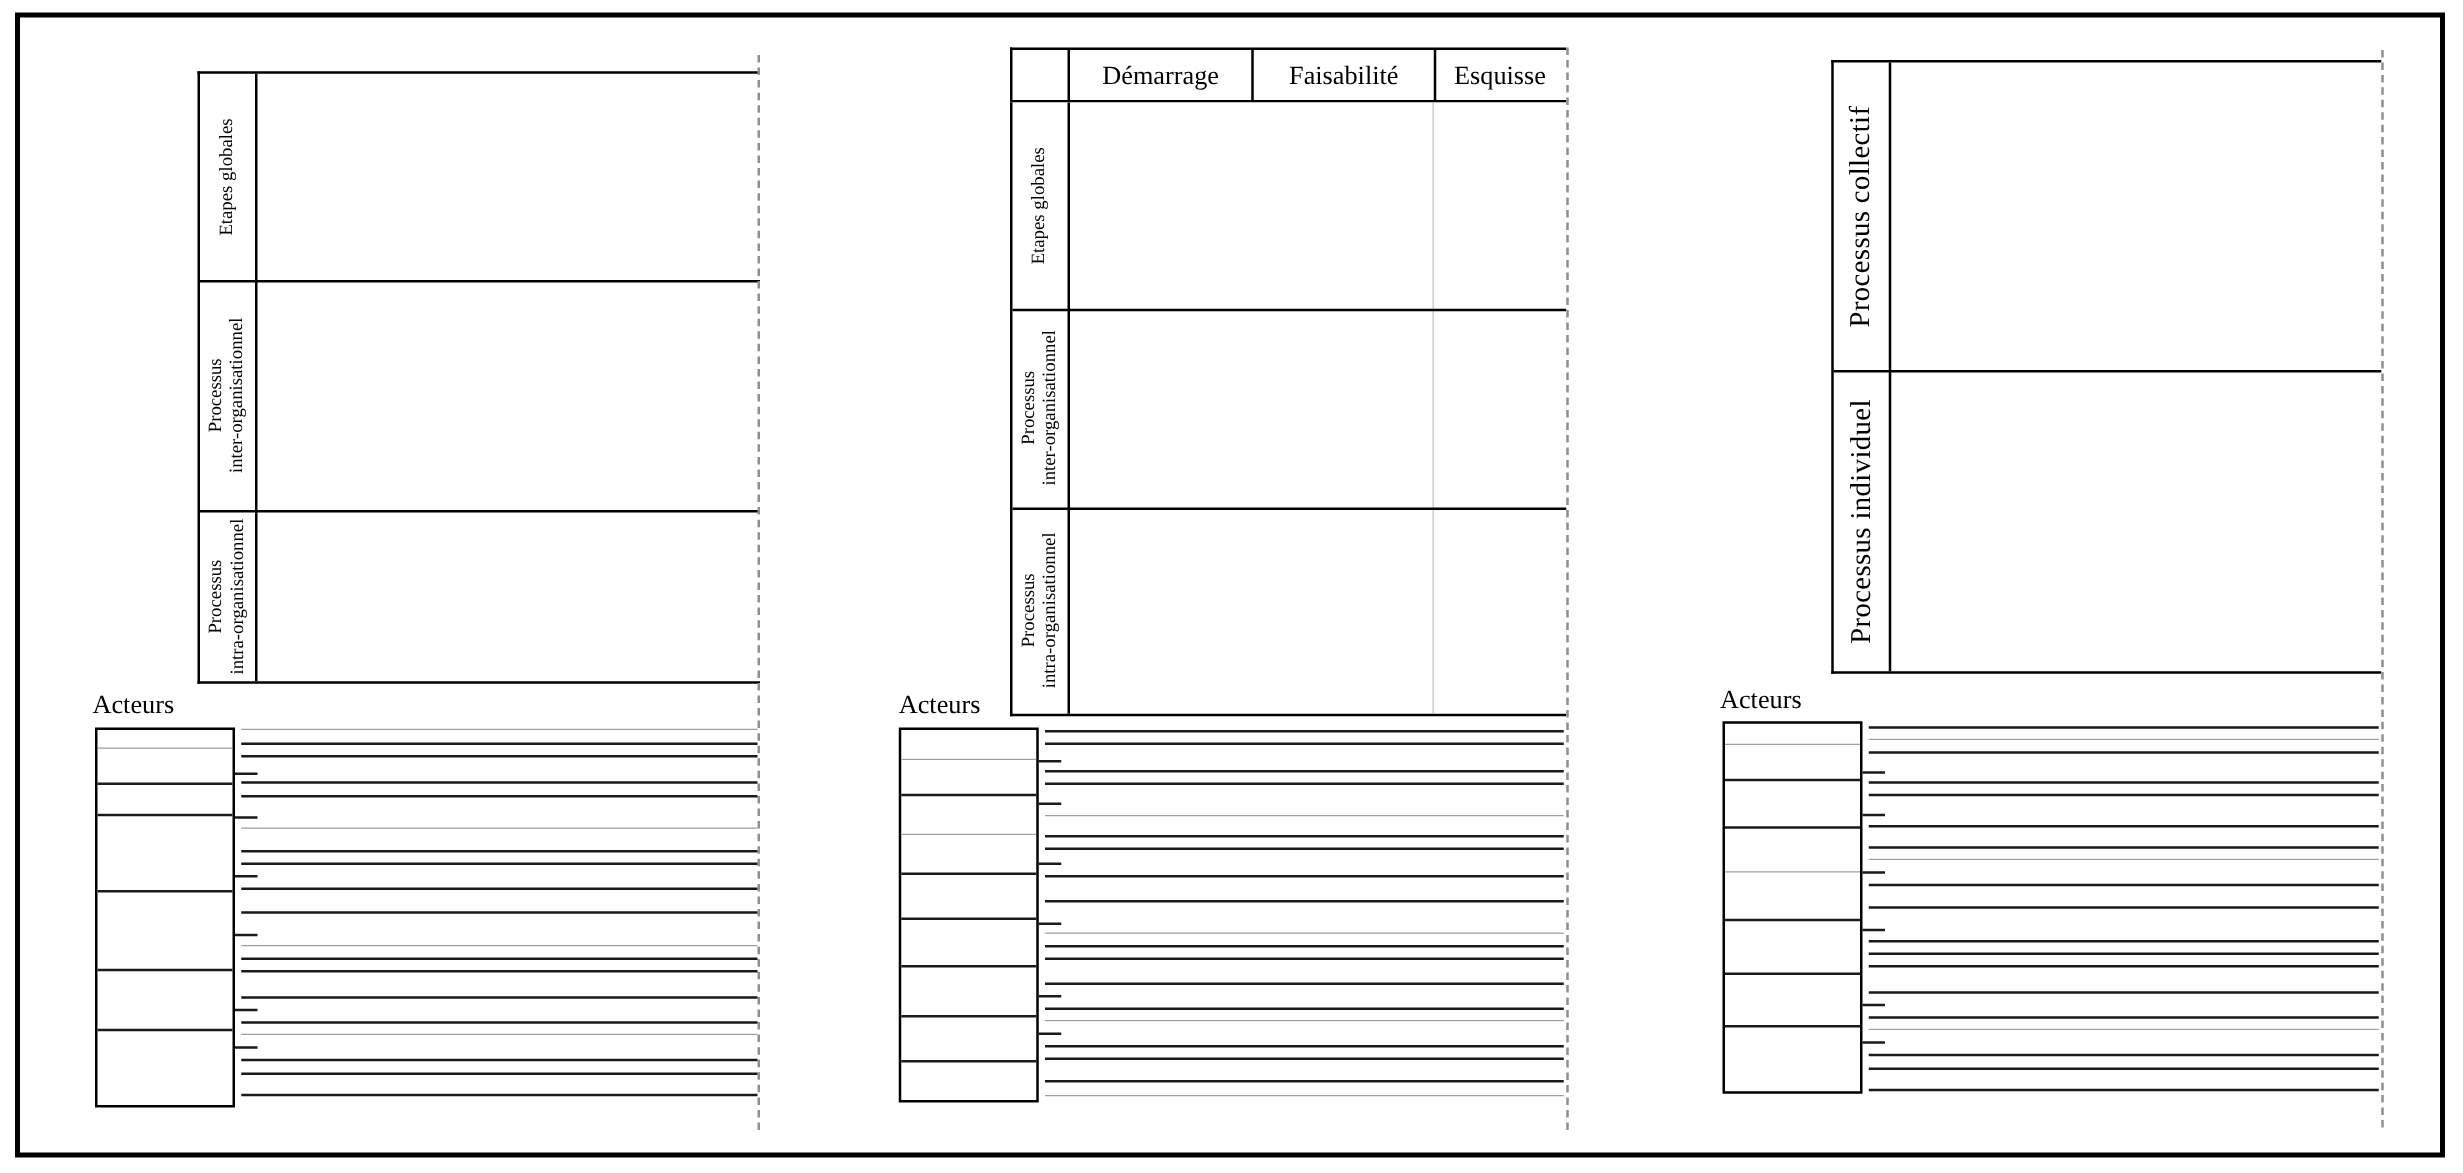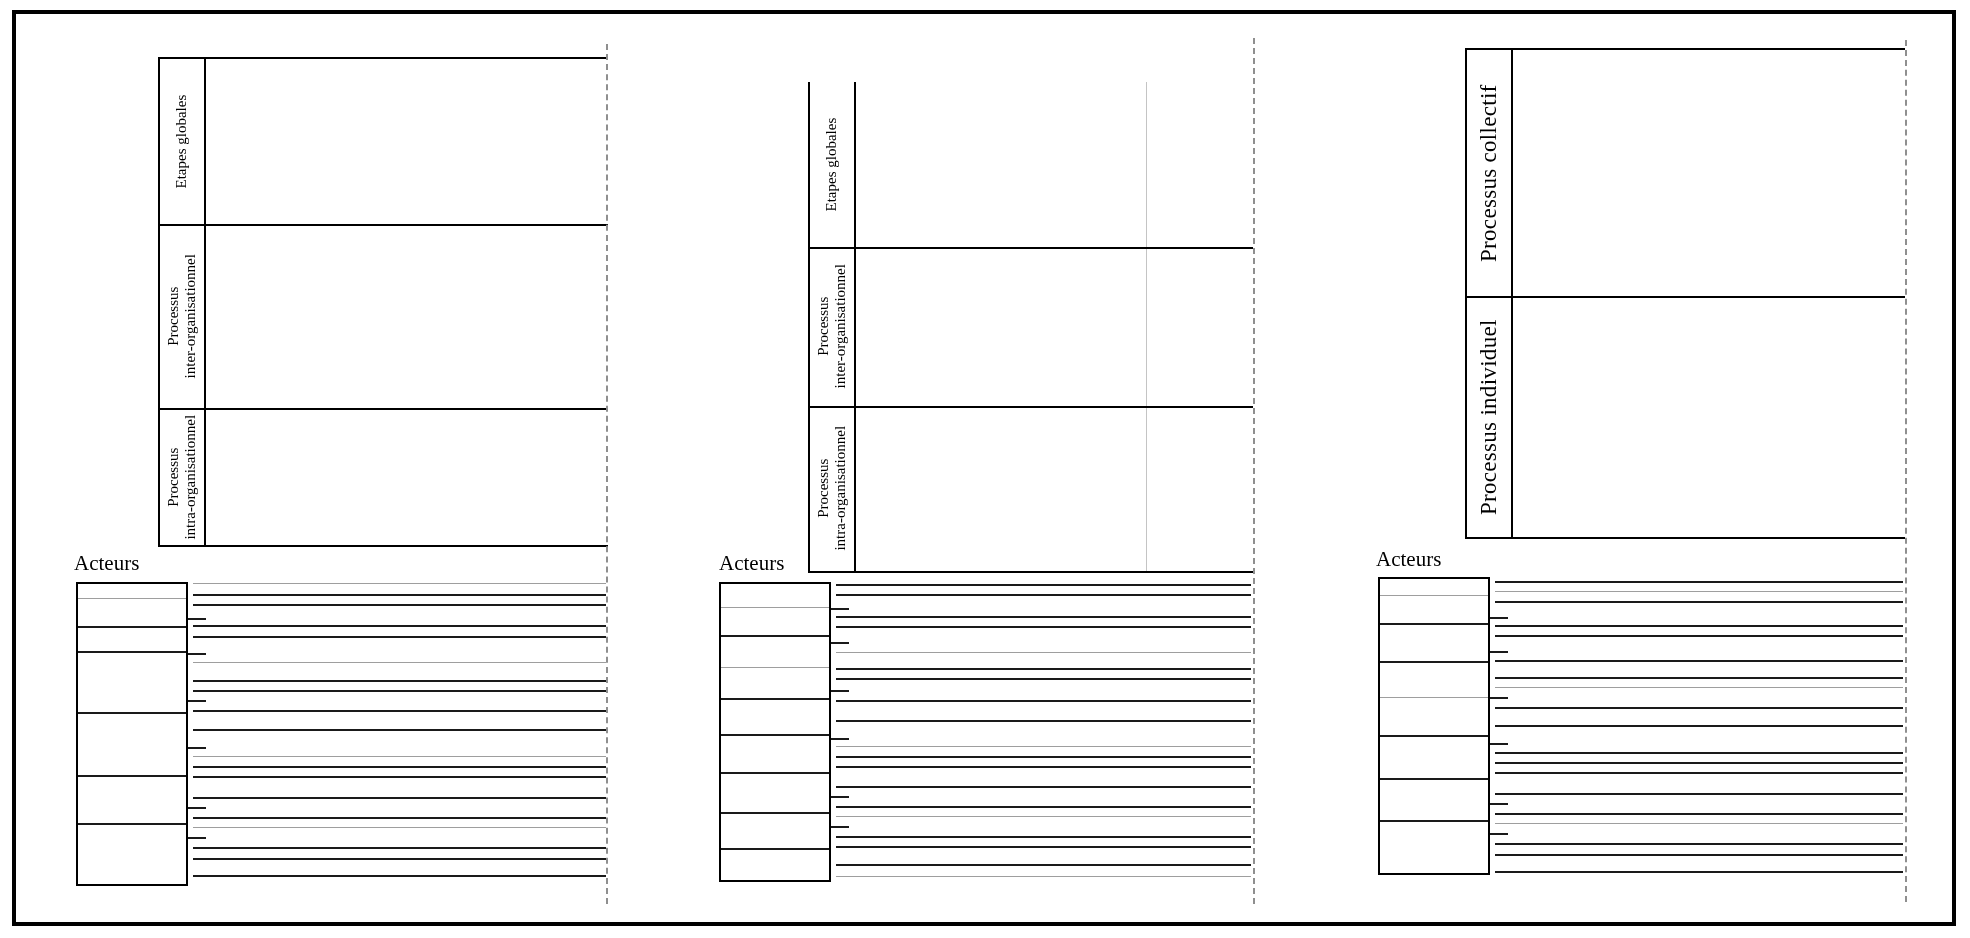--- a/index.html
+++ b/index.html
@@ -111,20 +111,28 @@
         <div class="lane dark" style="top: 237px;"></div>
         <div class="lane gray" style="top: 247px;"></div>
         <div class="lane tick" style="top: 257px;"></div>
         <div class="lane dark" style="top: 267px;"></div>
         <div class="lane dark" style="top: 278px;"></div>
         <div class="lane dark" style="top: 295px;"></div>
       </div>
   </section>
 
   <section class="panel">
+    <div class="hdr" style="left:808px;top:38px;width:445px;height:44px">
+      <div class="vline" style="left:44px"></div>
+      <div class="vline" style="left:191px"></div>
+      <div class="vline" style="left:337px"></div>
+      <div class="hcell" style="left:46px;width:145px">Démarrage</div>
+      <div class="hcell" style="left:193px;width:144px">Faisabilité</div>
+      <div class="hcell" style="left:339px;width:102px">Esquisse</div>
+    </div>
     <div class="tbl" style="left:808px;top:82px;width:445px;height:491px;border-top:none">
       <div class="vline" style="left:44px"></div>
       <div class="faint" style="left:336px;top:0;height:489px"></div>
       <div class="hline" style="top:165px"></div>
       <div class="hline" style="top:324px"></div>
       <div class="vcell" style="left:0;top:0;width:44px;height:165px">
         <div class="vtext sm">Etapes globales</div>
       </div>
       <div class="vcell" style="left:0;top:165px;width:44px;height:159px">
         <div class="vtext sm">Processus

